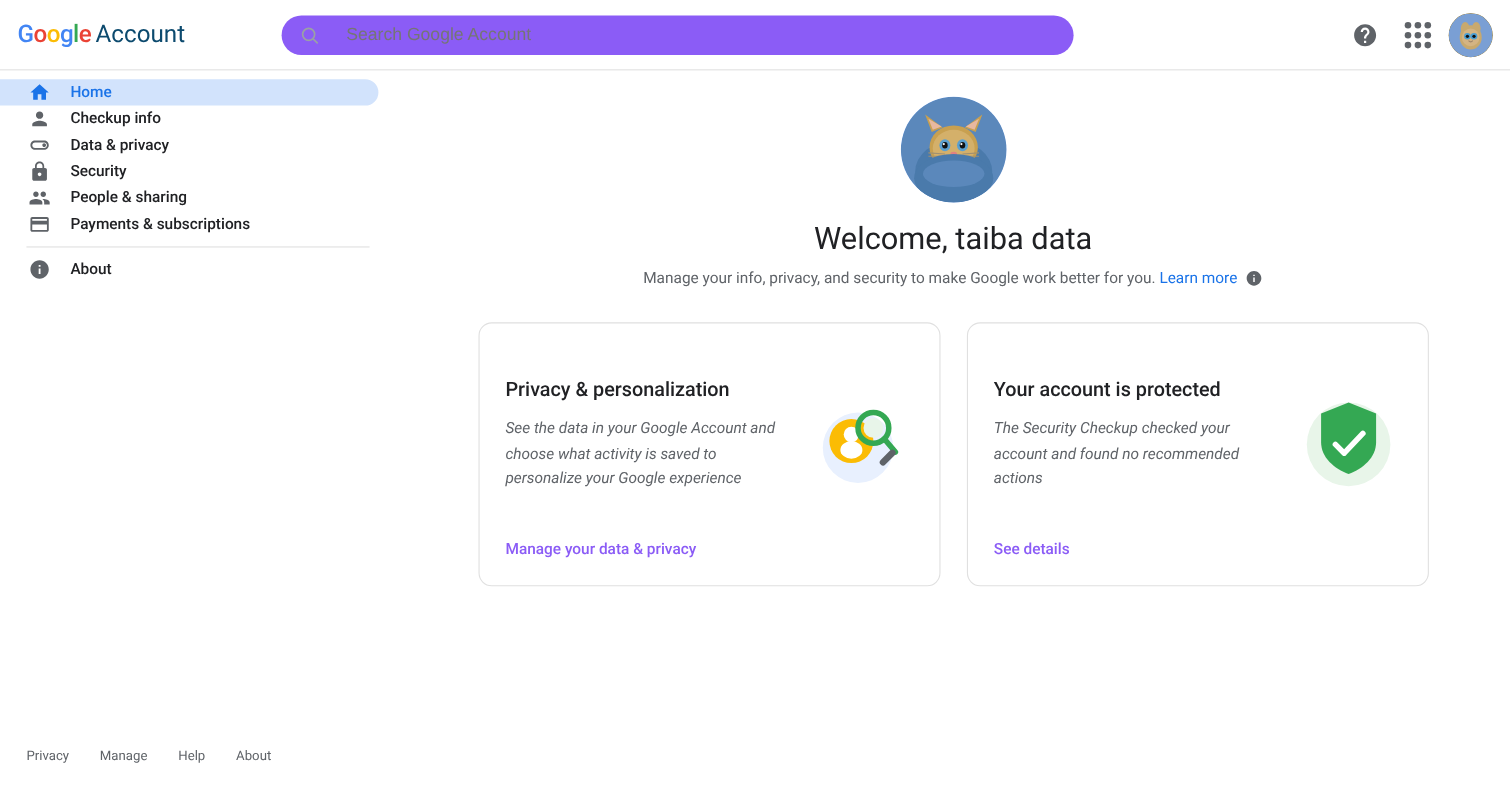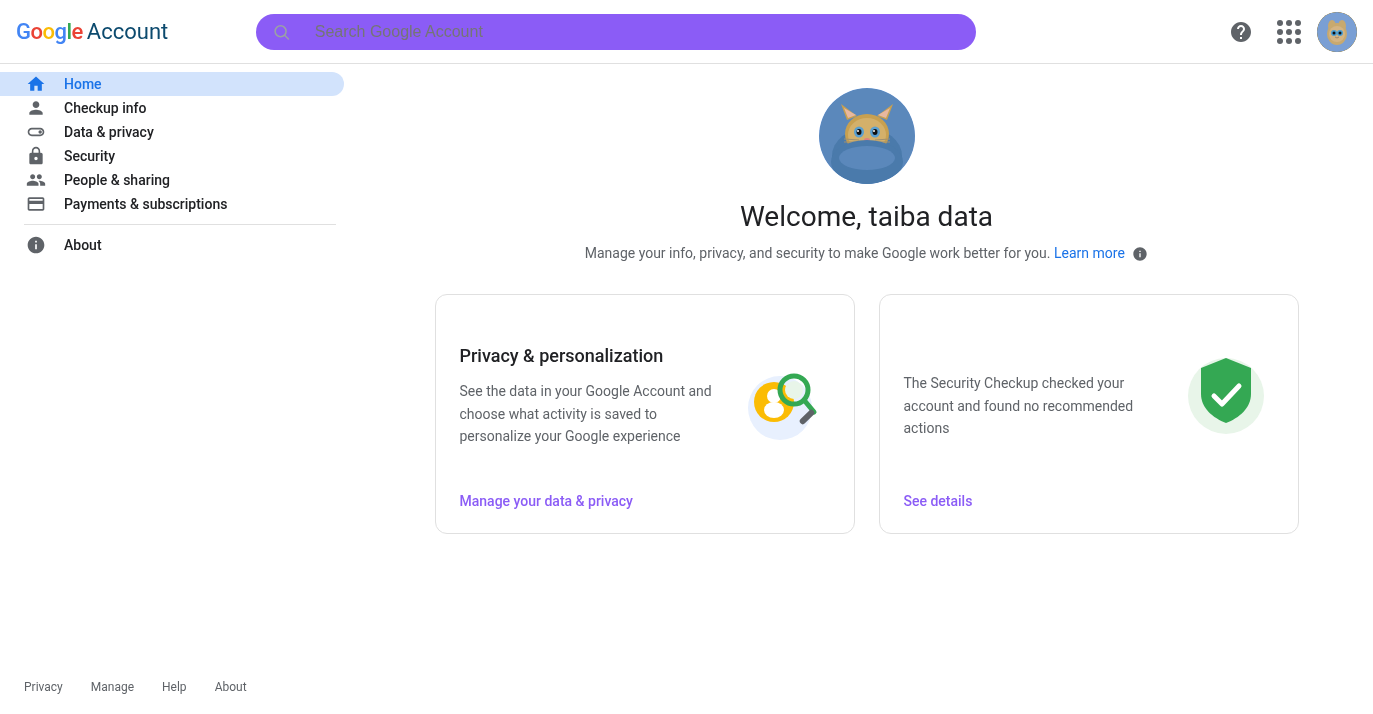--- a/index.html
+++ b/index.html
@@ -202,20 +202,21 @@
       font-size: 18px;
       font-weight: 500;
       color: #202124;
       margin-bottom: 12px;
       line-height: 1.4;
     }
     .card-desc {
       font-size: 14px;
       color: #5f6368;
       line-height: 1.6;
+      font-style: italic;
     }
     .card-illustration {
       width: 100px; height: 100px;
       flex-shrink: 0;
       display: flex; align-items: center; justify-content: center;
     }
     .card-link {
       color: #8b5cf6;
       font-size: 14px;
       font-weight: 500;
@@ -456,20 +457,21 @@
               <rect x="72" y="58" width="6" height="18" rx="3" fill="#5f6368" transform="rotate(45,75,67)"></rect>
             </svg>
           </div>
         </div>
         <a href="#" class="card-link">Manage your data &amp; privacy</a>
       </div>
 
       <div class="card">
         <div class="card-body">
           <div class="card-text">
+            <div class="card-title">Your account is protected</div>
             <div class="card-desc">The Security Checkup checked your account and found no recommended actions</div>
           </div>
           <div class="card-illustration shield-wrap">
 
             <svg width="90" height="90" viewBox="0 0 90 90">
               <circle cx="45" cy="50" r="38" fill="#e8f5e9"></circle>
               <path d="M45 12 L70 22 L70 48 C70 62 58 72 45 77 C32 72 20 62 20 48 L20 22 Z" fill="#34a853"></path>
               <path d="M33 50 L41 58 L58 40" stroke="white" stroke-width="5" stroke-linecap="round" stroke-linejoin="round" fill="none"></path>
             </svg>
           </div>

